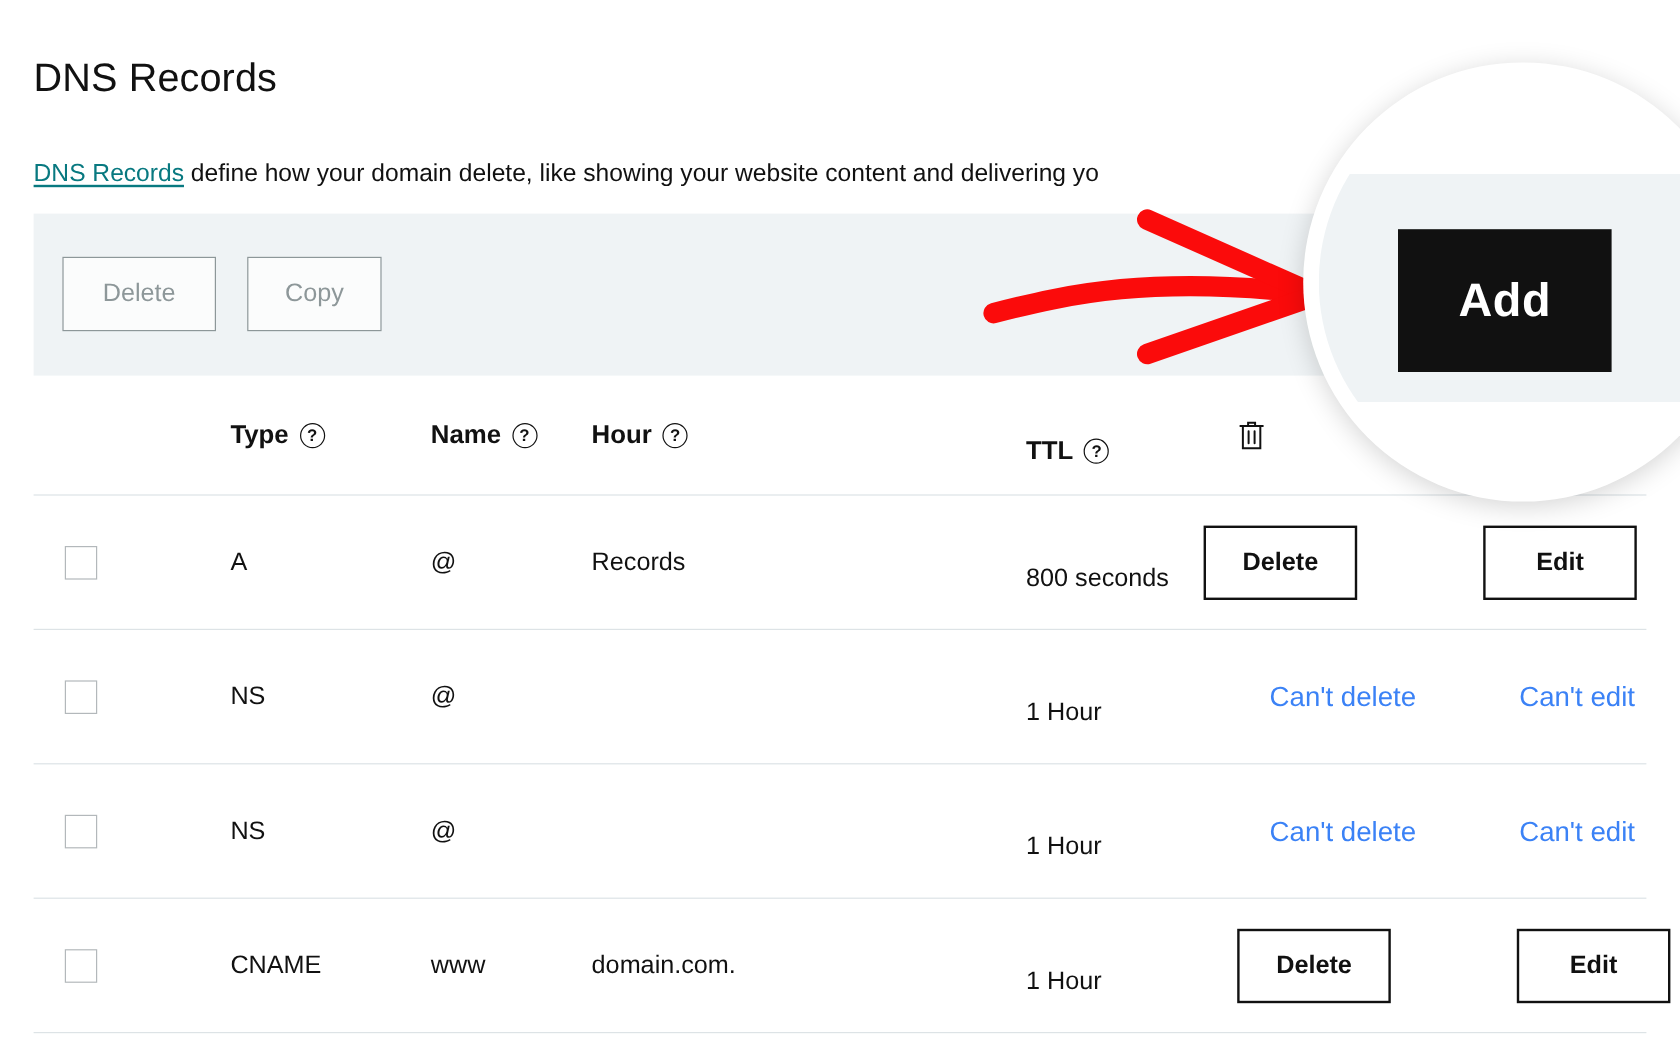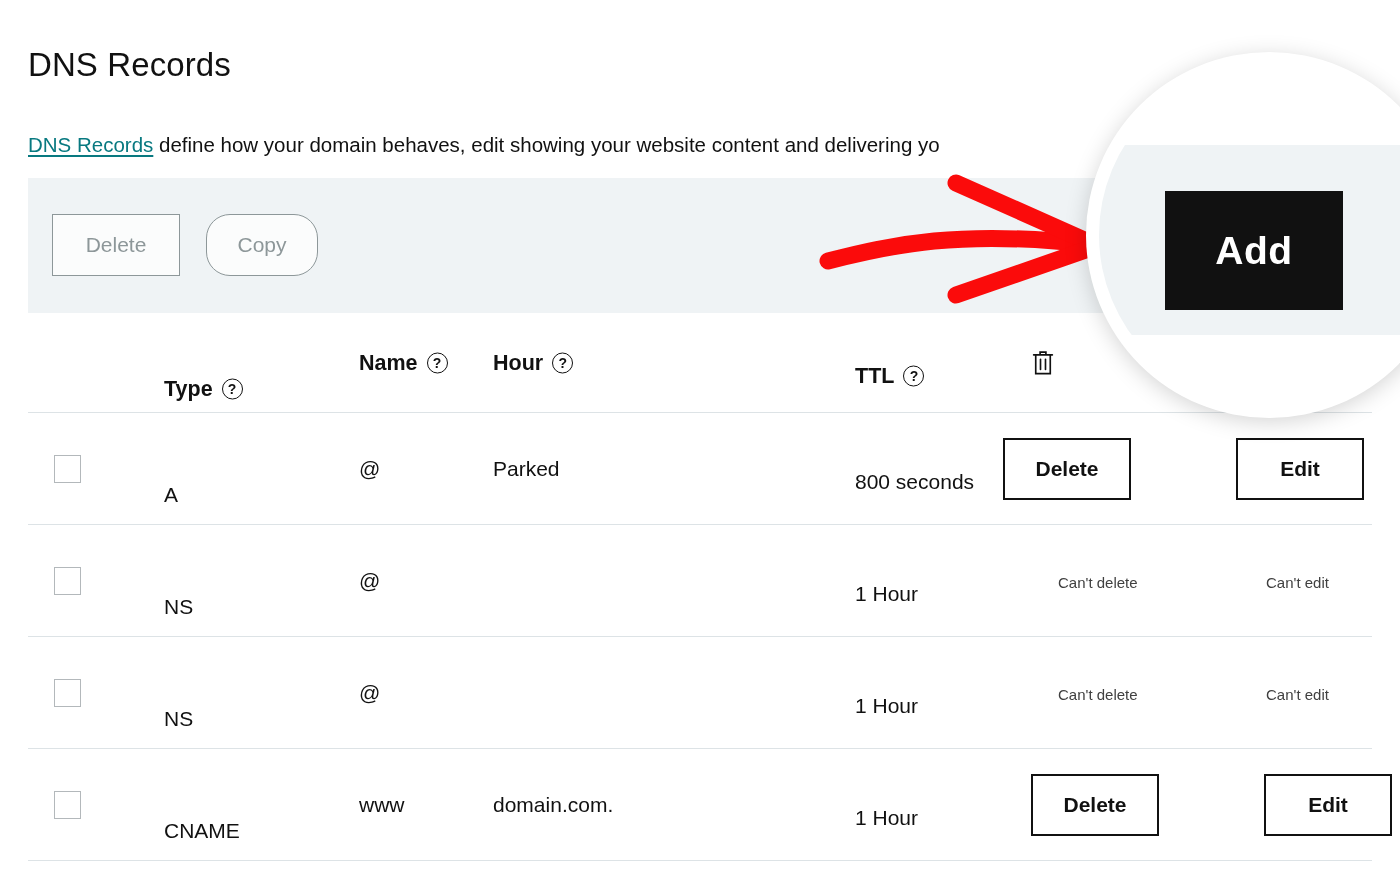--- a/index.html
+++ b/index.html
@@ -66,21 +66,21 @@
     color: #8d9799;
     font-size: 21px;
     font-family: "Liberation Sans", sans-serif;
     display: flex;
     align-items: center;
     justify-content: center;
     box-sizing: border-box;
     cursor: default;
   }
   .tb-delete { left: 24px; width: 128px; }
-  .tb-copy   { left: 178px; width: 112px; border-radius: 24px; }
+  .tb-copy   { left: 178px; width: 112px; }
 
   .tb-add {
     position: absolute;
     right: 30px;
     top: 36px;
     width: 130px;
     height: 62px;
     background: #111111;
     color: #ffffff;
     font-size: 21px;
@@ -117,21 +117,21 @@
   }
   .row.head .cell {
     font-weight: bold;
     font-size: 21.5px;
     display: flex;
     align-items: center;
     gap: 9px;
   }
 
   .c-check { left: 26px; }
-  .c-type  { left: 136px; margin-top: 26px; }
+  .c-type  { left: 164px; }
   .c-name  { left: 302px; margin-left: 29px; }
   .c-data  { left: 465px; }
   .c-ttl   { left: 827px; margin-top: 13px; }
   .c-act1  { left: 975px; }
   .c-act2  { left: 1172px; padding-left: 36px; }
 
   .checkbox {
     width: 27px;
     height: 28px;
     border: 1.5px solid #b3b8bb;
@@ -170,22 +170,22 @@
     font-family: "Liberation Sans", sans-serif;
     height: 62px;
     width: 128px;
     display: flex;
     align-items: center;
     justify-content: center;
     box-sizing: border-box;
     cursor: pointer;
   }
   .act-disabled {
-    color: #404040;
-    font-size: 15px;
+    color: #3b82f6;
+    font-size: 23px;
     white-space: nowrap;
   }
 
   
   .magnifier {
     position: absolute;
     left: 1086px;
     top: 52px;
     width: 366px;
     height: 366px;
@@ -241,21 +241,21 @@
     pointer-events: none;
   }
 </style>
 </head>
 <body>
 
 <div class="page">
 
   <h1 class="page-title">DNS Records</h1>
 
-  <p class="page-desc"><a href="#">DNS Records</a><span> define how your domain behaves, edit showing your website content and delivering yo</span></p>
+  <p class="page-desc"><a href="#">DNS Records</a><span> define how your domain delete, like showing your website content and delivering yo</span></p>
 
   <div class="toolbar">
     <button class="tb-btn tb-delete">Delete</button>
     <button class="tb-btn tb-copy">Copy</button>
     <button class="tb-add">Add</button>
   </div>
 
   <div class="table">
 
     <div class="row head">
@@ -284,21 +284,21 @@
         </svg>
       </div>
     </div>
 
     <div class="row">
       <div class="cell c-check">
           <span class="checkbox"></span>
         </div>
       <div class="cell c-type">A</div>
       <div class="cell c-name">@</div>
-      <div class="cell c-data">Parked</div>
+      <div class="cell c-data">Records</div>
       <div class="cell c-ttl">800 seconds</div>
       <div class="cell c-act1">
           <button class="act-btn">Delete</button>
         </div>
       <div class="cell c-act2">
           <button class="act-btn">Edit</button>
         </div>
     </div>
 
     <div class="row">

